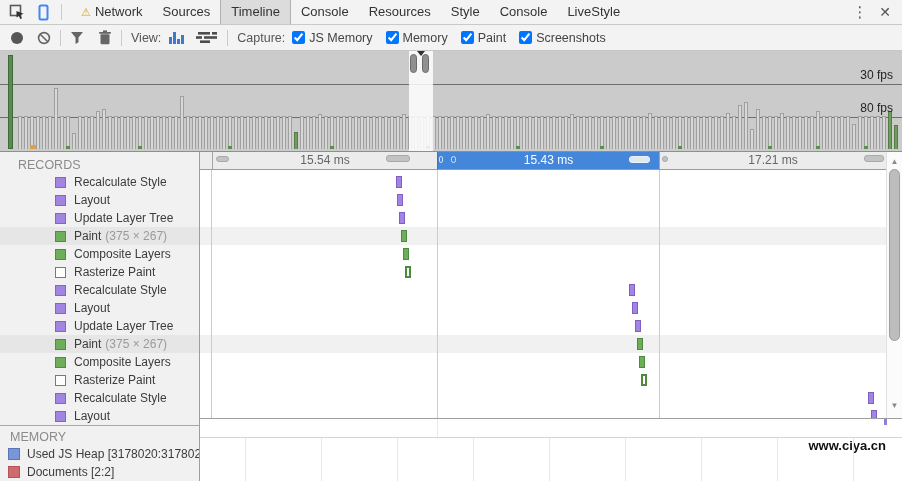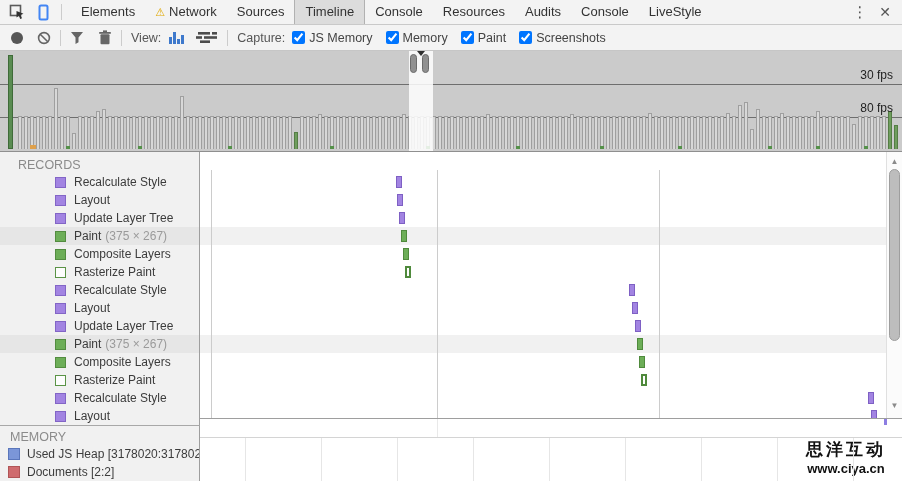--- a/index.html
+++ b/index.html
@@ -114,40 +114,37 @@
       </svg>
     </div>
     <div id="device-btn">
       <svg width="17" height="17" viewBox="0 0 17 17">
         <rect x="4.5" y="1.5" width="8" height="14" rx="1.5" fill="none" stroke="#4285f4" stroke-width="2"></rect>
       </svg>
     </div>
     <div class="vsep"></div>
     <div id="tabs">
         <div class="tab">
-          <span>Elements</span>
-        </div>
-        <div class="tab">
           <span class="warn">⚠</span>
           <span>Network</span>
         </div>
         <div class="tab">
           <span>Sources</span>
         </div>
         <div class="tab active">
           <span>Timeline</span>
         </div>
         <div class="tab">
           <span>Console</span>
         </div>
         <div class="tab">
           <span>Resources</span>
         </div>
         <div class="tab">
-          <span>Audits</span>
+          <span>Style</span>
         </div>
         <div class="tab">
           <span>Console</span>
         </div>
         <div class="tab">
           <span>LiveStyle</span>
         </div>
       </div>
     <div id="menu-dots">⋮</div>
     <div id="close-btn">✕</div>
@@ -381,20 +378,32 @@
       </div>
     <div id="ov-biggreen" style="height: 94px;"></div>
     <span id="fps30" class="fps-label">30 fps</span>
     <span id="fps60" class="fps-label">80 fps</span>
     <div id="sel-window" style="left: 409px; width: 24px;"></div>
     <div id="sel-h1" class="sel-handle" style="left: 410px;"></div>
     <div id="sel-h2" class="sel-handle" style="left: 422px;"></div>
     <div id="sel-tri" style="left: 417px;"></div>
   </div>
 
+  <div id="frames-strip">
+      <div class="frame" style="left: 12px; width: 225px;"><span>15.54 ms</span></div>
+      <div class="frame sel" style="left: 237px; width: 222px;"><span>15.43 ms</span></div>
+      <div class="frame" style="left: 459px; width: 227px;"><span>17.21 ms</span></div>
+      <div class="chip grey" style="left: 16px; top: 4px; width: 13px; height: 6px;"></div>
+      <div class="chip grey" style="left: 186px; top: 3px; width: 24px; height: 7px;"></div>
+      <div class="chip outline" style="left: 239px; top: 4px; width: 4px; height: 7px;"></div>
+      <div class="chip outline" style="left: 251px; top: 4px; width: 5px; height: 7px;"></div>
+      <div class="chip light" style="left: 429px; top: 4px; width: 21px; height: 7px;"></div>
+      <div class="chip grey" style="left: 462px; top: 4px; width: 6px; height: 6px;"></div>
+      <div class="chip grey" style="left: 664px; top: 3px; width: 20px; height: 7px;"></div>
+    </div>
 
   <div id="records-panel">
     <div id="records-title">RECORDS</div>
     <div id="records-rows">
         <div class="rrow">
           <span class="sq purple"></span>
           <span class="rlabel">Recalculate Style</span>
         </div>
         <div class="rrow">
           <span class="sq purple"></span>
@@ -495,21 +504,20 @@
           <span class="mlabel">Documents [2:2]</span>
         </div>
       </div>
   </div>
 
   <div id="memory-graph">
     <div id="mg-hline"></div>
     <div id="mg-tick"></div>
     <div id="mg-spike"></div>
     <div id="watermark">
-      <div id="wm1">思洋互动</div>
       <div id="wm2">www.ciya.cn</div>
     </div>
   <div class="mg-vline" style="left: 45px;"></div>
       <div class="mg-vline" style="left: 121px;"></div>
       <div class="mg-vline" style="left: 197px;"></div>
       <div class="mg-vline" style="left: 273px;"></div>
       <div class="mg-vline" style="left: 349px;"></div>
       <div class="mg-vline" style="left: 425px;"></div>
       <div class="mg-vline" style="left: 501px;"></div>
       <div class="mg-vline" style="left: 577px;"></div>

